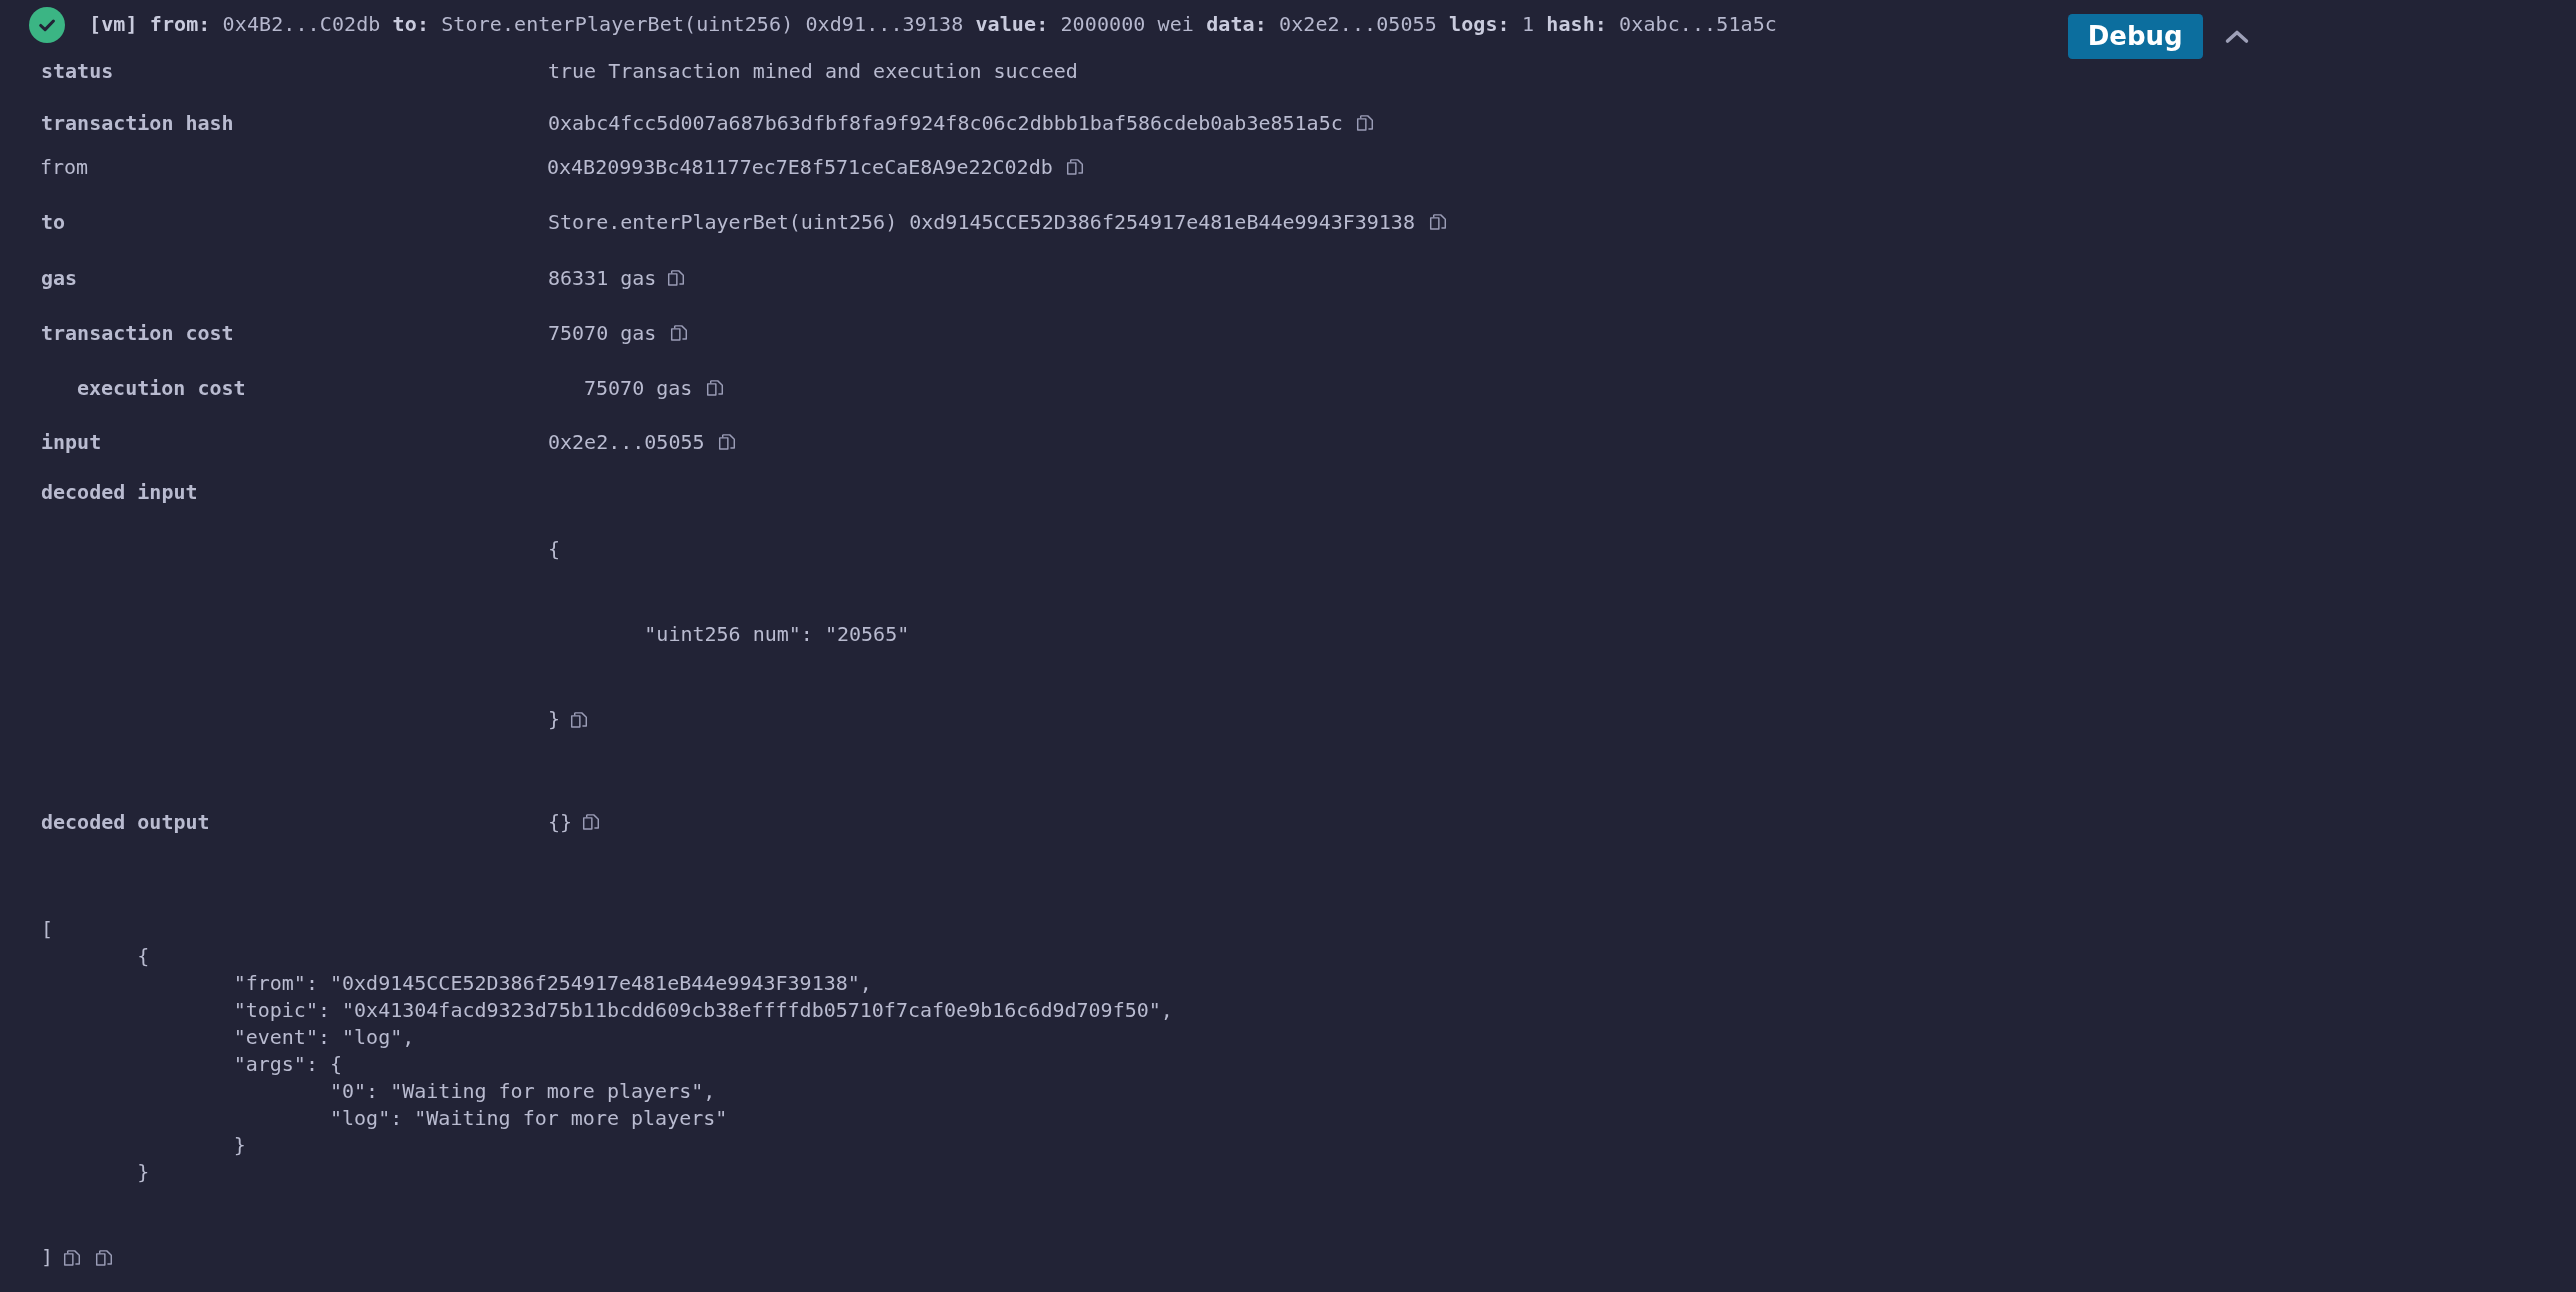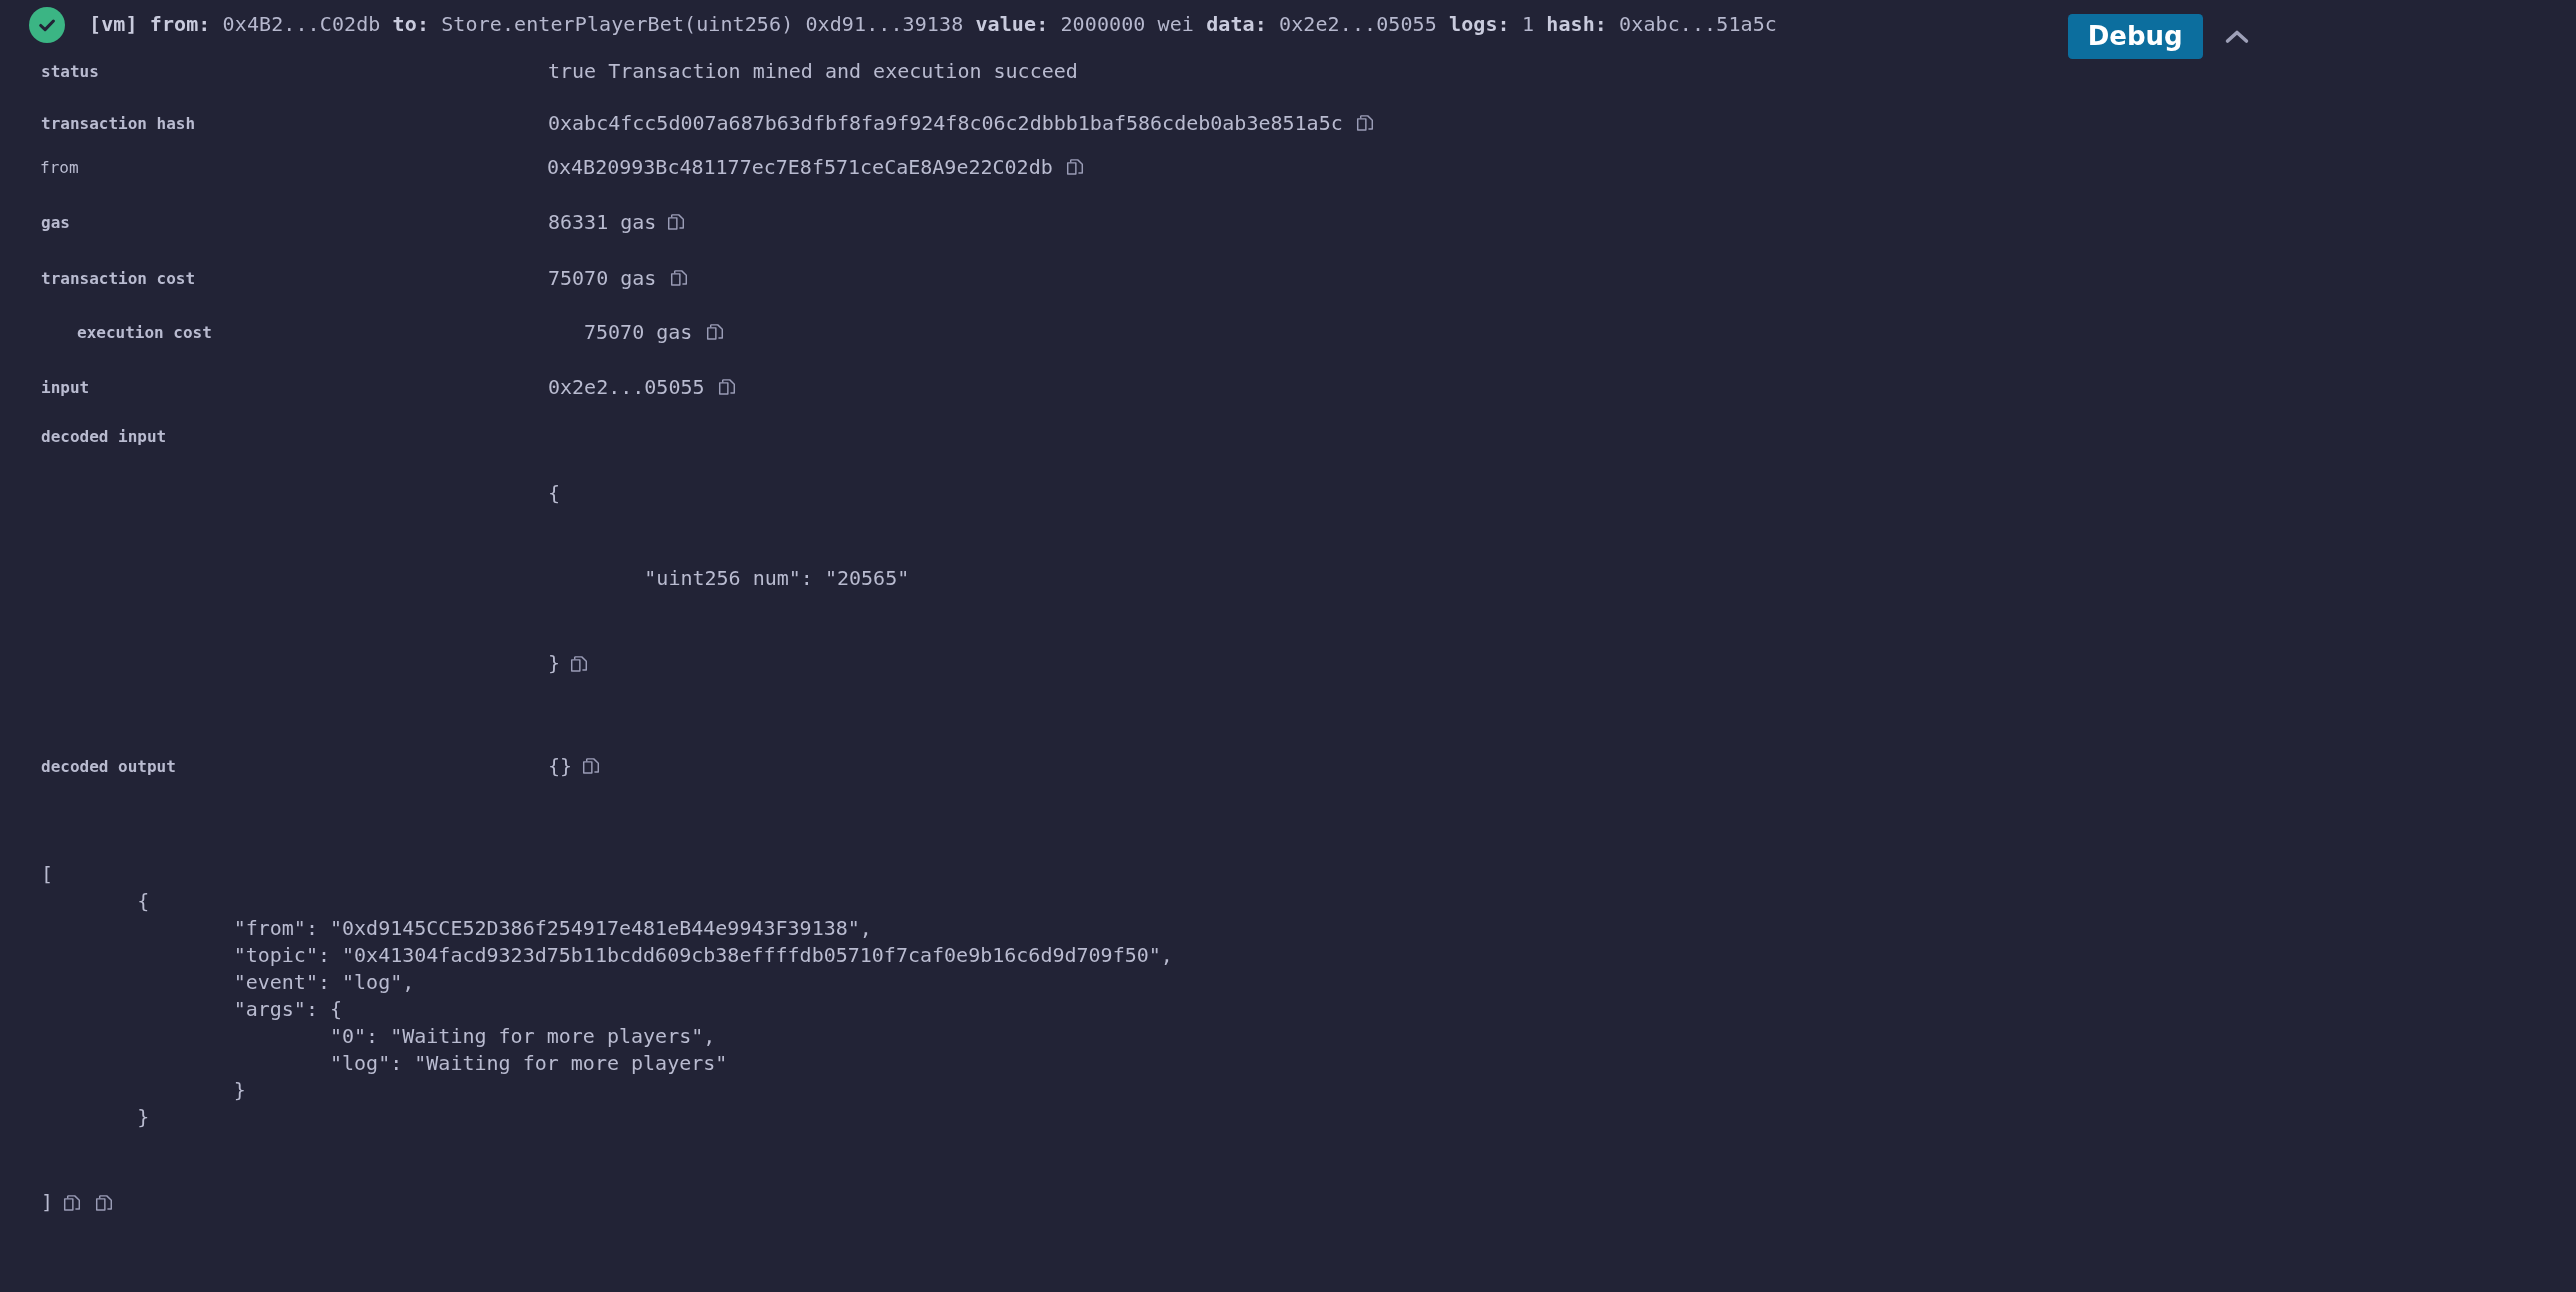--- a/index.html
+++ b/index.html
@@ -106,21 +106,21 @@
   .row {
     display: flex;
     align-items: flex-start;
     padding: 0 0 0 41px;
     min-height: 34px;
   }
   .row .label {
     flex: 0 0 507px;
     font-weight: 700;
     color: #b9bbd0;
-    font-size: 16px;
+    font-size: 20px;
     line-height: 29px;
     white-space: nowrap;
   }
   .row .label.normal { font-weight: 400; }
   .row .value {
     flex: 1 1 auto;
     color: #b9bbd0;
     font-size: 20px;
     line-height: 29px;
     white-space: pre;
@@ -217,20 +217,32 @@
         <span class="value-text">0x4B20993Bc481177ec7E8f571ceCaE8A9e22C02db</span>
         <span class="copy-icon">
           <svg width="18" height="20" viewBox="0 0 21 23" aria-hidden="true">
             <path d="M2 5.5 h9.5 v13 h-9.5 z" fill="none" stroke="#9a9cb6" stroke-width="1.7" stroke-linejoin="round"></path>
             <path d="M5.5 2 h8.2 l5.3 5.1 v10.2 h-4.5 M5.5 2 v3.2" fill="none" stroke="#9a9cb6" stroke-width="1.7" stroke-linejoin="round"></path>
           </svg>
         </span>
       </div>
     </div>
 
+    <div class="row r-to">
+      <div class="label">to</div>
+      <div class="value">
+        <span class="value-text">Store.enterPlayerBet(uint256) 0xd9145CCE52D386f254917e481eB44e9943F39138</span>
+        <span class="copy-icon">
+          <svg width="18" height="20" viewBox="0 0 21 23" aria-hidden="true">
+            <path d="M2 5.5 h9.5 v13 h-9.5 z" fill="none" stroke="#9a9cb6" stroke-width="1.7" stroke-linejoin="round"></path>
+            <path d="M5.5 2 h8.2 l5.3 5.1 v10.2 h-4.5 M5.5 2 v3.2" fill="none" stroke="#9a9cb6" stroke-width="1.7" stroke-linejoin="round"></path>
+          </svg>
+        </span>
+      </div>
+    </div>
 
     <div class="row r-gas">
       <div class="label">gas</div>
       <div class="value">
         <span class="value-text">86331 gas</span>
         <span class="copy-icon tight">
           <svg width="18" height="20" viewBox="0 0 21 23" aria-hidden="true">
             <path d="M2 5.5 h9.5 v13 h-9.5 z" fill="none" stroke="#9a9cb6" stroke-width="1.7" stroke-linejoin="round"></path>
             <path d="M5.5 2 h8.2 l5.3 5.1 v10.2 h-4.5 M5.5 2 v3.2" fill="none" stroke="#9a9cb6" stroke-width="1.7" stroke-linejoin="round"></path>
           </svg>

